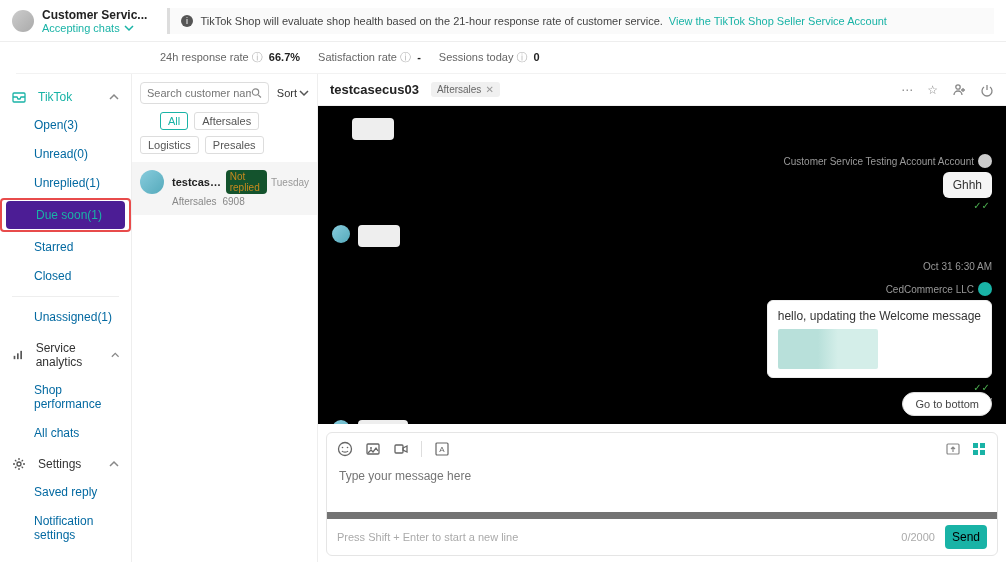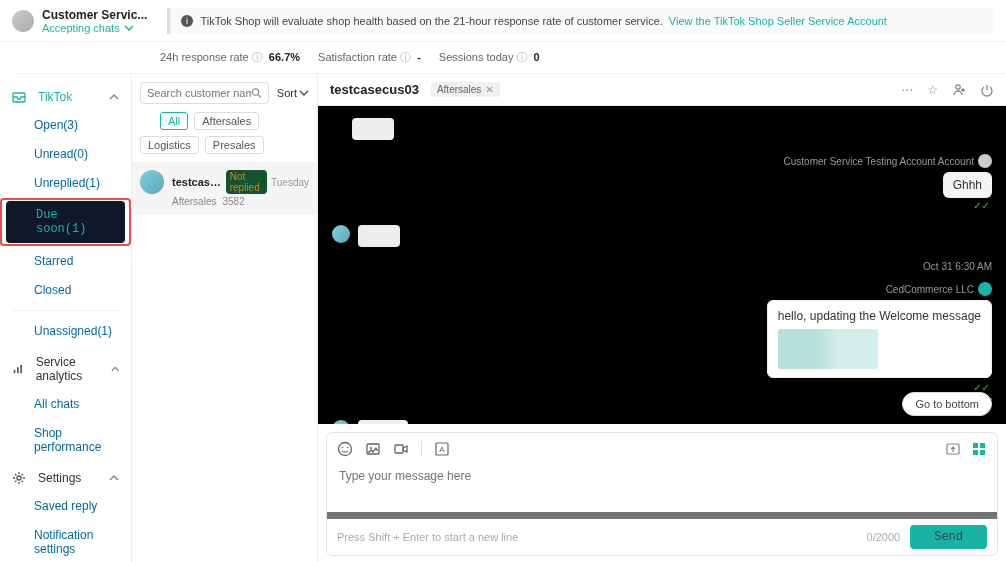--- a/index.html
+++ b/index.html
@@ -16,21 +16,21 @@
 .metrics b { color: #222; font-weight: 600; }
 
 .main { display: flex; height: calc(100% - 42px - 30px); }
 
 .sidebar { width: 132px; border-right: 1px solid #eee; padding: 10px 0; overflow-y: auto; }
 .sb-section { margin-bottom: 4px; }
 .sb-header { display: flex; align-items: center; justify-content: space-between; padding: 6px 12px; font-size: 12px; color: #333; font-weight: 500; cursor: pointer; }
 .sb-header .ic { width: 14px; height: 14px; margin-right: 6px; }
 .sb-header-left { display: flex; align-items: center; gap: 6px; }
 .sb-item { padding: 7px 12px 7px 30px; font-size: 12px; color: #0369a1; cursor: pointer; border-radius: 4px; margin: 1px 4px; }
-.sb-item.active { background: #0f172a; color: #19b3a6; font-family: Liberation Mono, monospace; }
+.sb-item.active { background: #4c1d95; color: #19b3a6; }
 .sb-divider { border-top: 1px solid #eee; margin: 6px 12px; }
 .highlight-box { border: 2px solid #e84b4b; border-radius: 4px; }
 
 .colmid { width: 186px; border-right: 1px solid #eee; display: flex; flex-direction: column; }
 .search-row { display: flex; align-items: center; gap: 8px; padding: 8px; }
 .search-box { flex: 1; border: 1px solid #ddd; border-radius: 4px; padding: 4px 6px; display: flex; align-items: center; }
 .search-box input { border: none; outline: none; width: 100%; font-size: 11px; }
 .sort { font-size: 11px; color: #333; display: flex; align-items: center; gap: 2px; cursor: pointer; }
 .filter-row { display: flex; gap: 6px; padding: 0 8px 8px 8px; flex-wrap: wrap; }
 .chip { border: 1px solid #ddd; border-radius: 3px; padding: 2px 7px; font-size: 11px; color: #555; cursor: pointer; }
@@ -69,21 +69,21 @@
 
 .composer { border: 1px solid #e5e5e5; border-radius: 6px; margin: 8px; display: flex; flex-direction: column; }
 .comp-toolbar { display: flex; align-items: center; gap: 12px; padding: 8px 10px; color: #666; }
 .comp-toolbar .sep { width: 1px; height: 16px; background: #ddd; }
 .comp-toolbar .right { margin-left: auto; display: flex; gap: 10px; }
 .grid-icon { color: #19b3a6; }
 .comp-input { padding: 4px 12px 8px 12px; }
 .comp-input textarea { width: 100%; border: none; outline: none; resize: none; font-size: 12px; color: #737373; font-family: inherit; height: 32px; }
 .comp-footer { display: flex; align-items: center; padding: 6px 10px; border-top: 7px solid #737373; font-size: 11px; color: #aaa; }
 .comp-footer .counter { margin-left: auto; margin-right: 10px; }
-.send-btn { background: #19b3a6; color: #404040; border: none; border-radius: 4px; padding: 5px 24px; font-size: 12px; cursor: pointer; font-family: Liberation Mono, monospace; }
+.send-btn { background: #19b3a6; color: #000000; border: none; border-radius: 4px; padding: 5px 7px; font-size: 12px; cursor: pointer; }
 
 svg { display: block; }
 .chev { width: 10px; height: 10px; }
 </style>
 </head>
 <body>
 
 <div class="topbar">
   <div class="avatar-sm"></div>
   <div>
@@ -146,22 +146,22 @@
               <rect x="2" y="8" width="2" height="4" fill="#555"></rect>
               <rect x="6" y="5" width="2" height="7" fill="#555"></rect>
               <rect x="10" y="2" width="2" height="10" fill="#555"></rect>
             </svg>
           <span>Service analytics</span>
         </div>
         <svg class="chev" viewBox="0 0 10 10">
             <path d="M1 7l4-4 4 4" stroke="#888" fill="none" stroke-width="1.5"></path>
           </svg>
       </div>
+      <div class="sb-item">Shop performance</div>
       <div class="sb-item">All chats</div>
-      <div class="sb-item">Shop performance</div>
     </div>
 
     <div class="sb-section">
       <div class="sb-header">
         <div class="sb-header-left">
           <svg class="ic" viewBox="0 0 14 14">
               <circle cx="7" cy="7" r="2" fill="none" stroke="#555" stroke-width="1.3"></circle>
               <path d="M7 1v2M7 11v2M1 7h2M11 7h2M3 3l1.4 1.4M9.6 9.6L11 11M11 3L9.6 4.4M4.4 9.6L3 11" stroke="#555" stroke-width="1.3"></path>
             </svg>
           <span>Settings</span>
@@ -201,21 +201,21 @@
     <div class="conv-item">
       <div class="conv-av"></div>
       <div class="conv-main">
         <div class="conv-line1">
           <span class="conv-name">testcasecus...</span>
           <span class="badge-nr">Not replied</span>
           <span class="conv-time">Tuesday</span>
         </div>
         <div class="conv-line2">
           <span>Aftersales</span>
-          <span>3582</span>
+          <span>6908</span>
         </div>
       </div>
     </div>
   </div>
 
   <div class="chatcol">
     <div class="chat-header">
       <span class="chat-name">testcasecus03</span>
       <span class="tag-after">
         <span>Aftersales</span>

